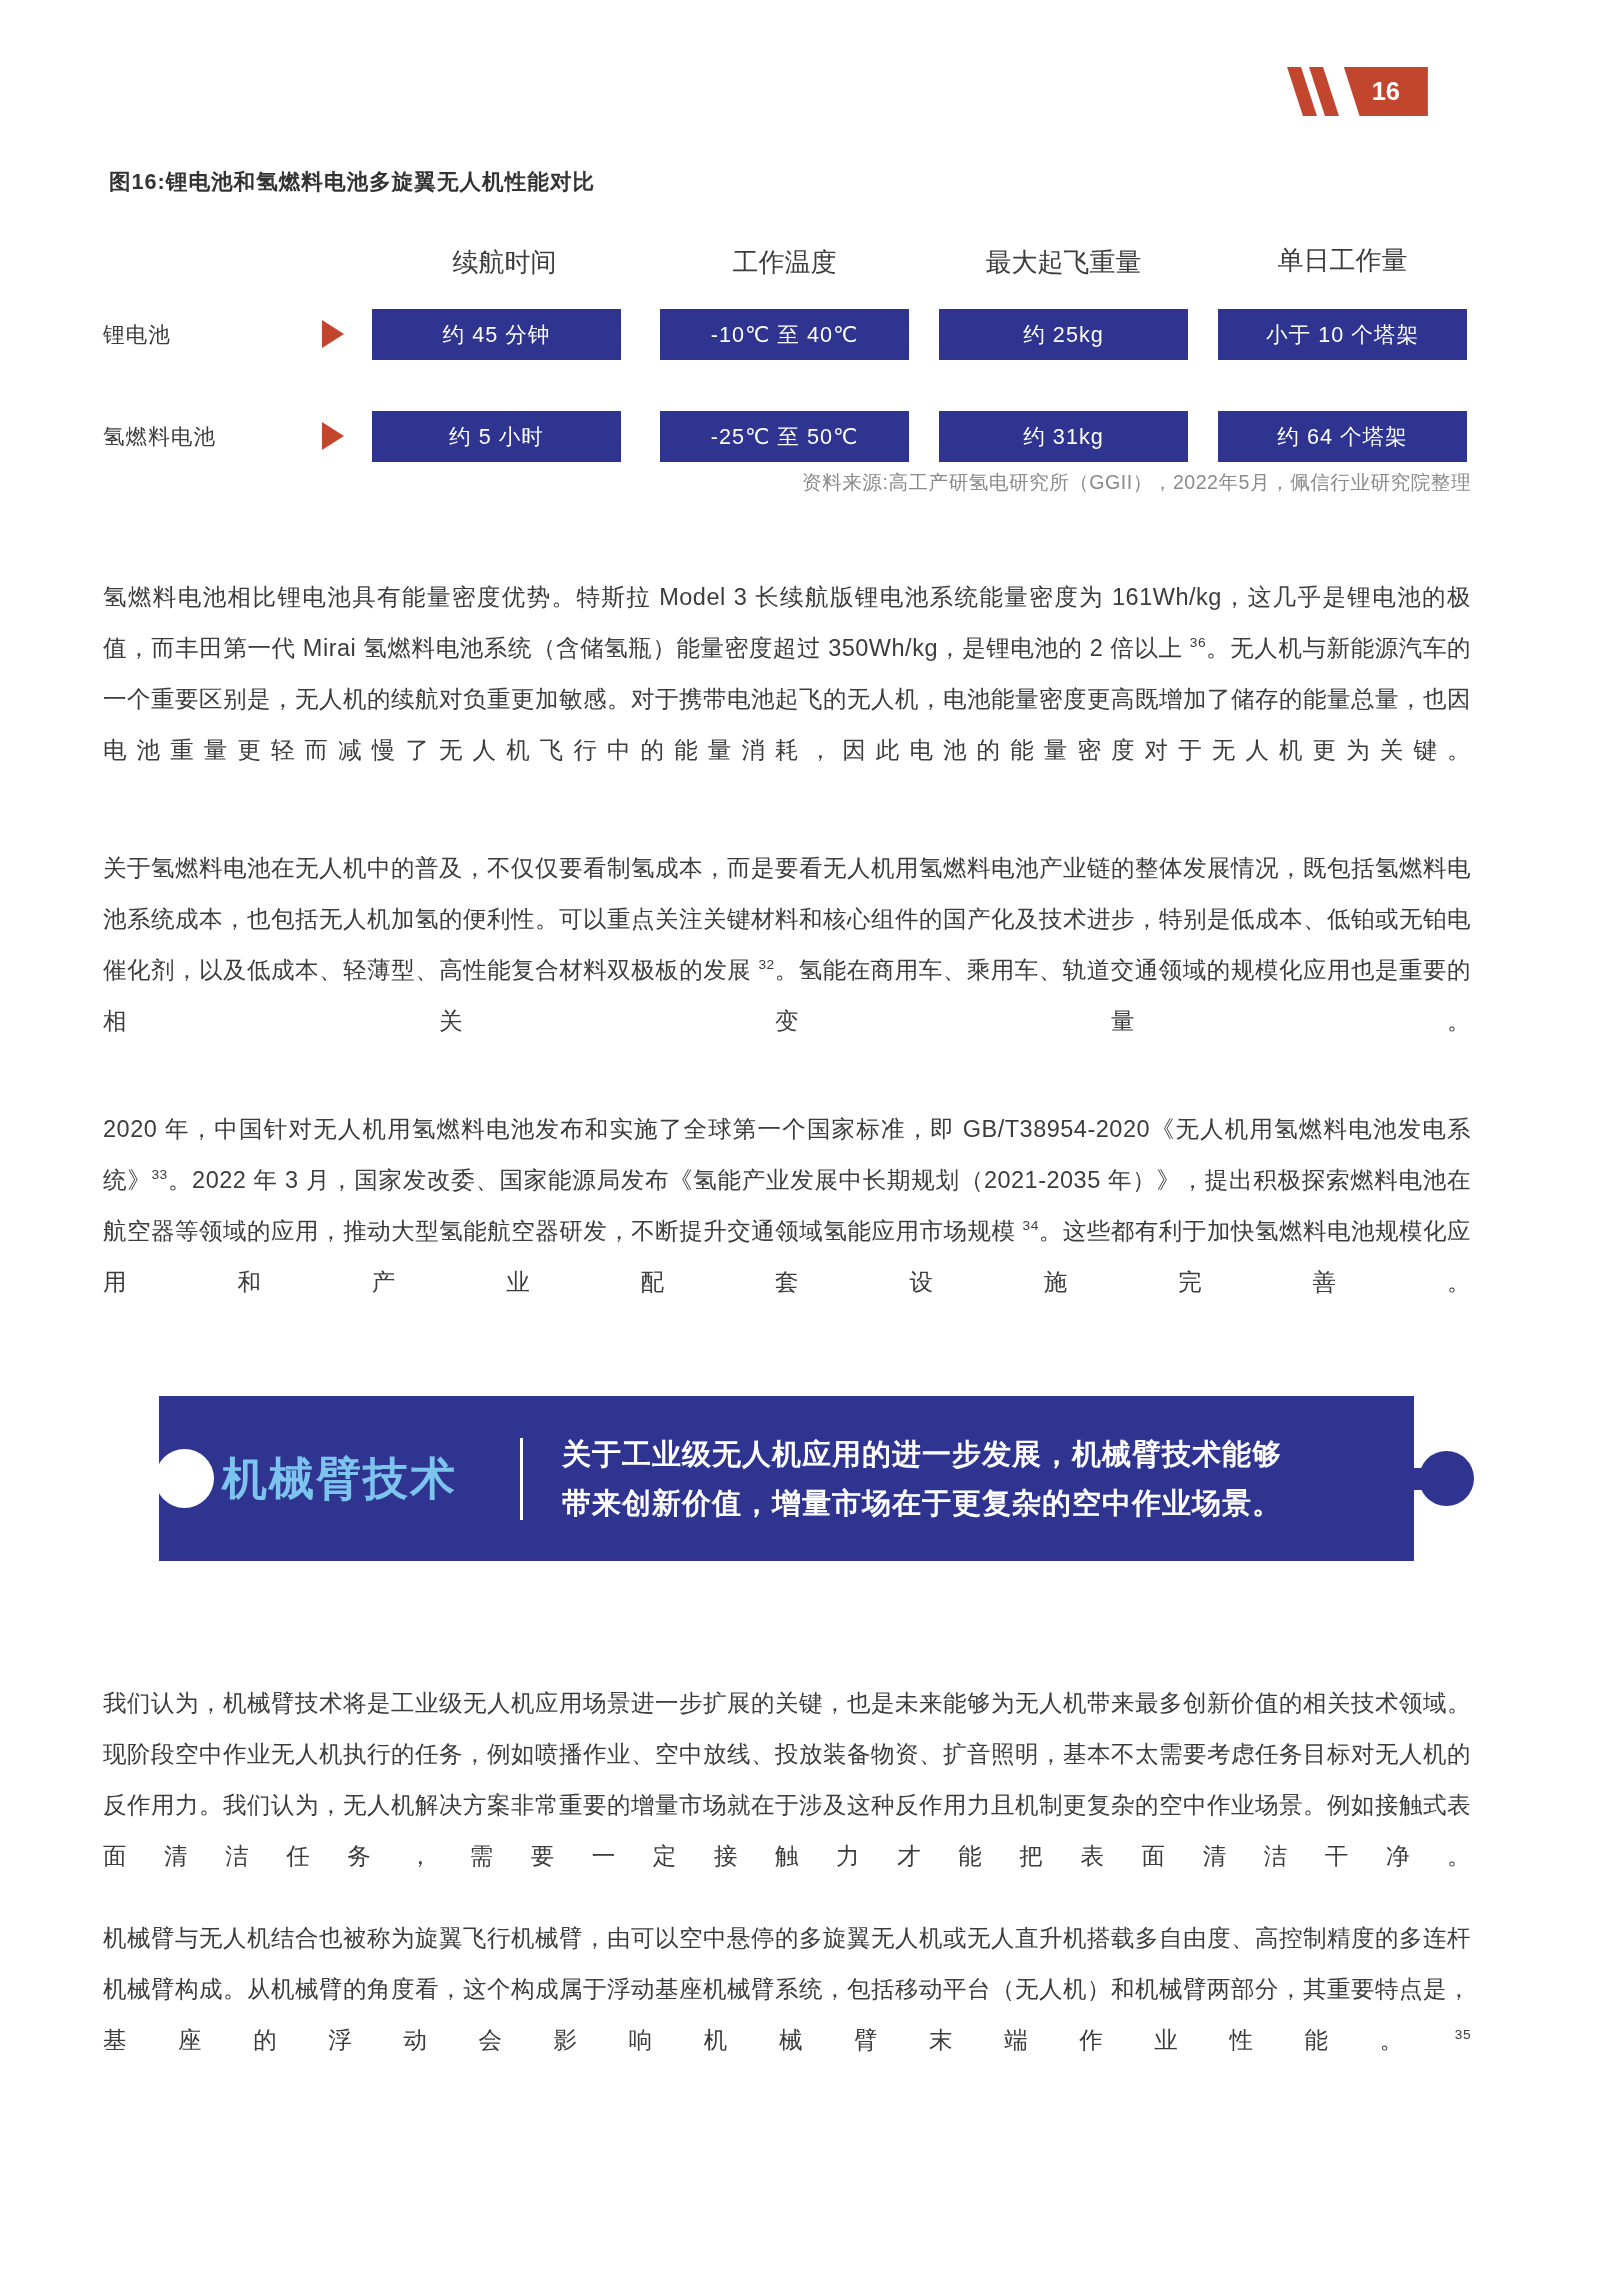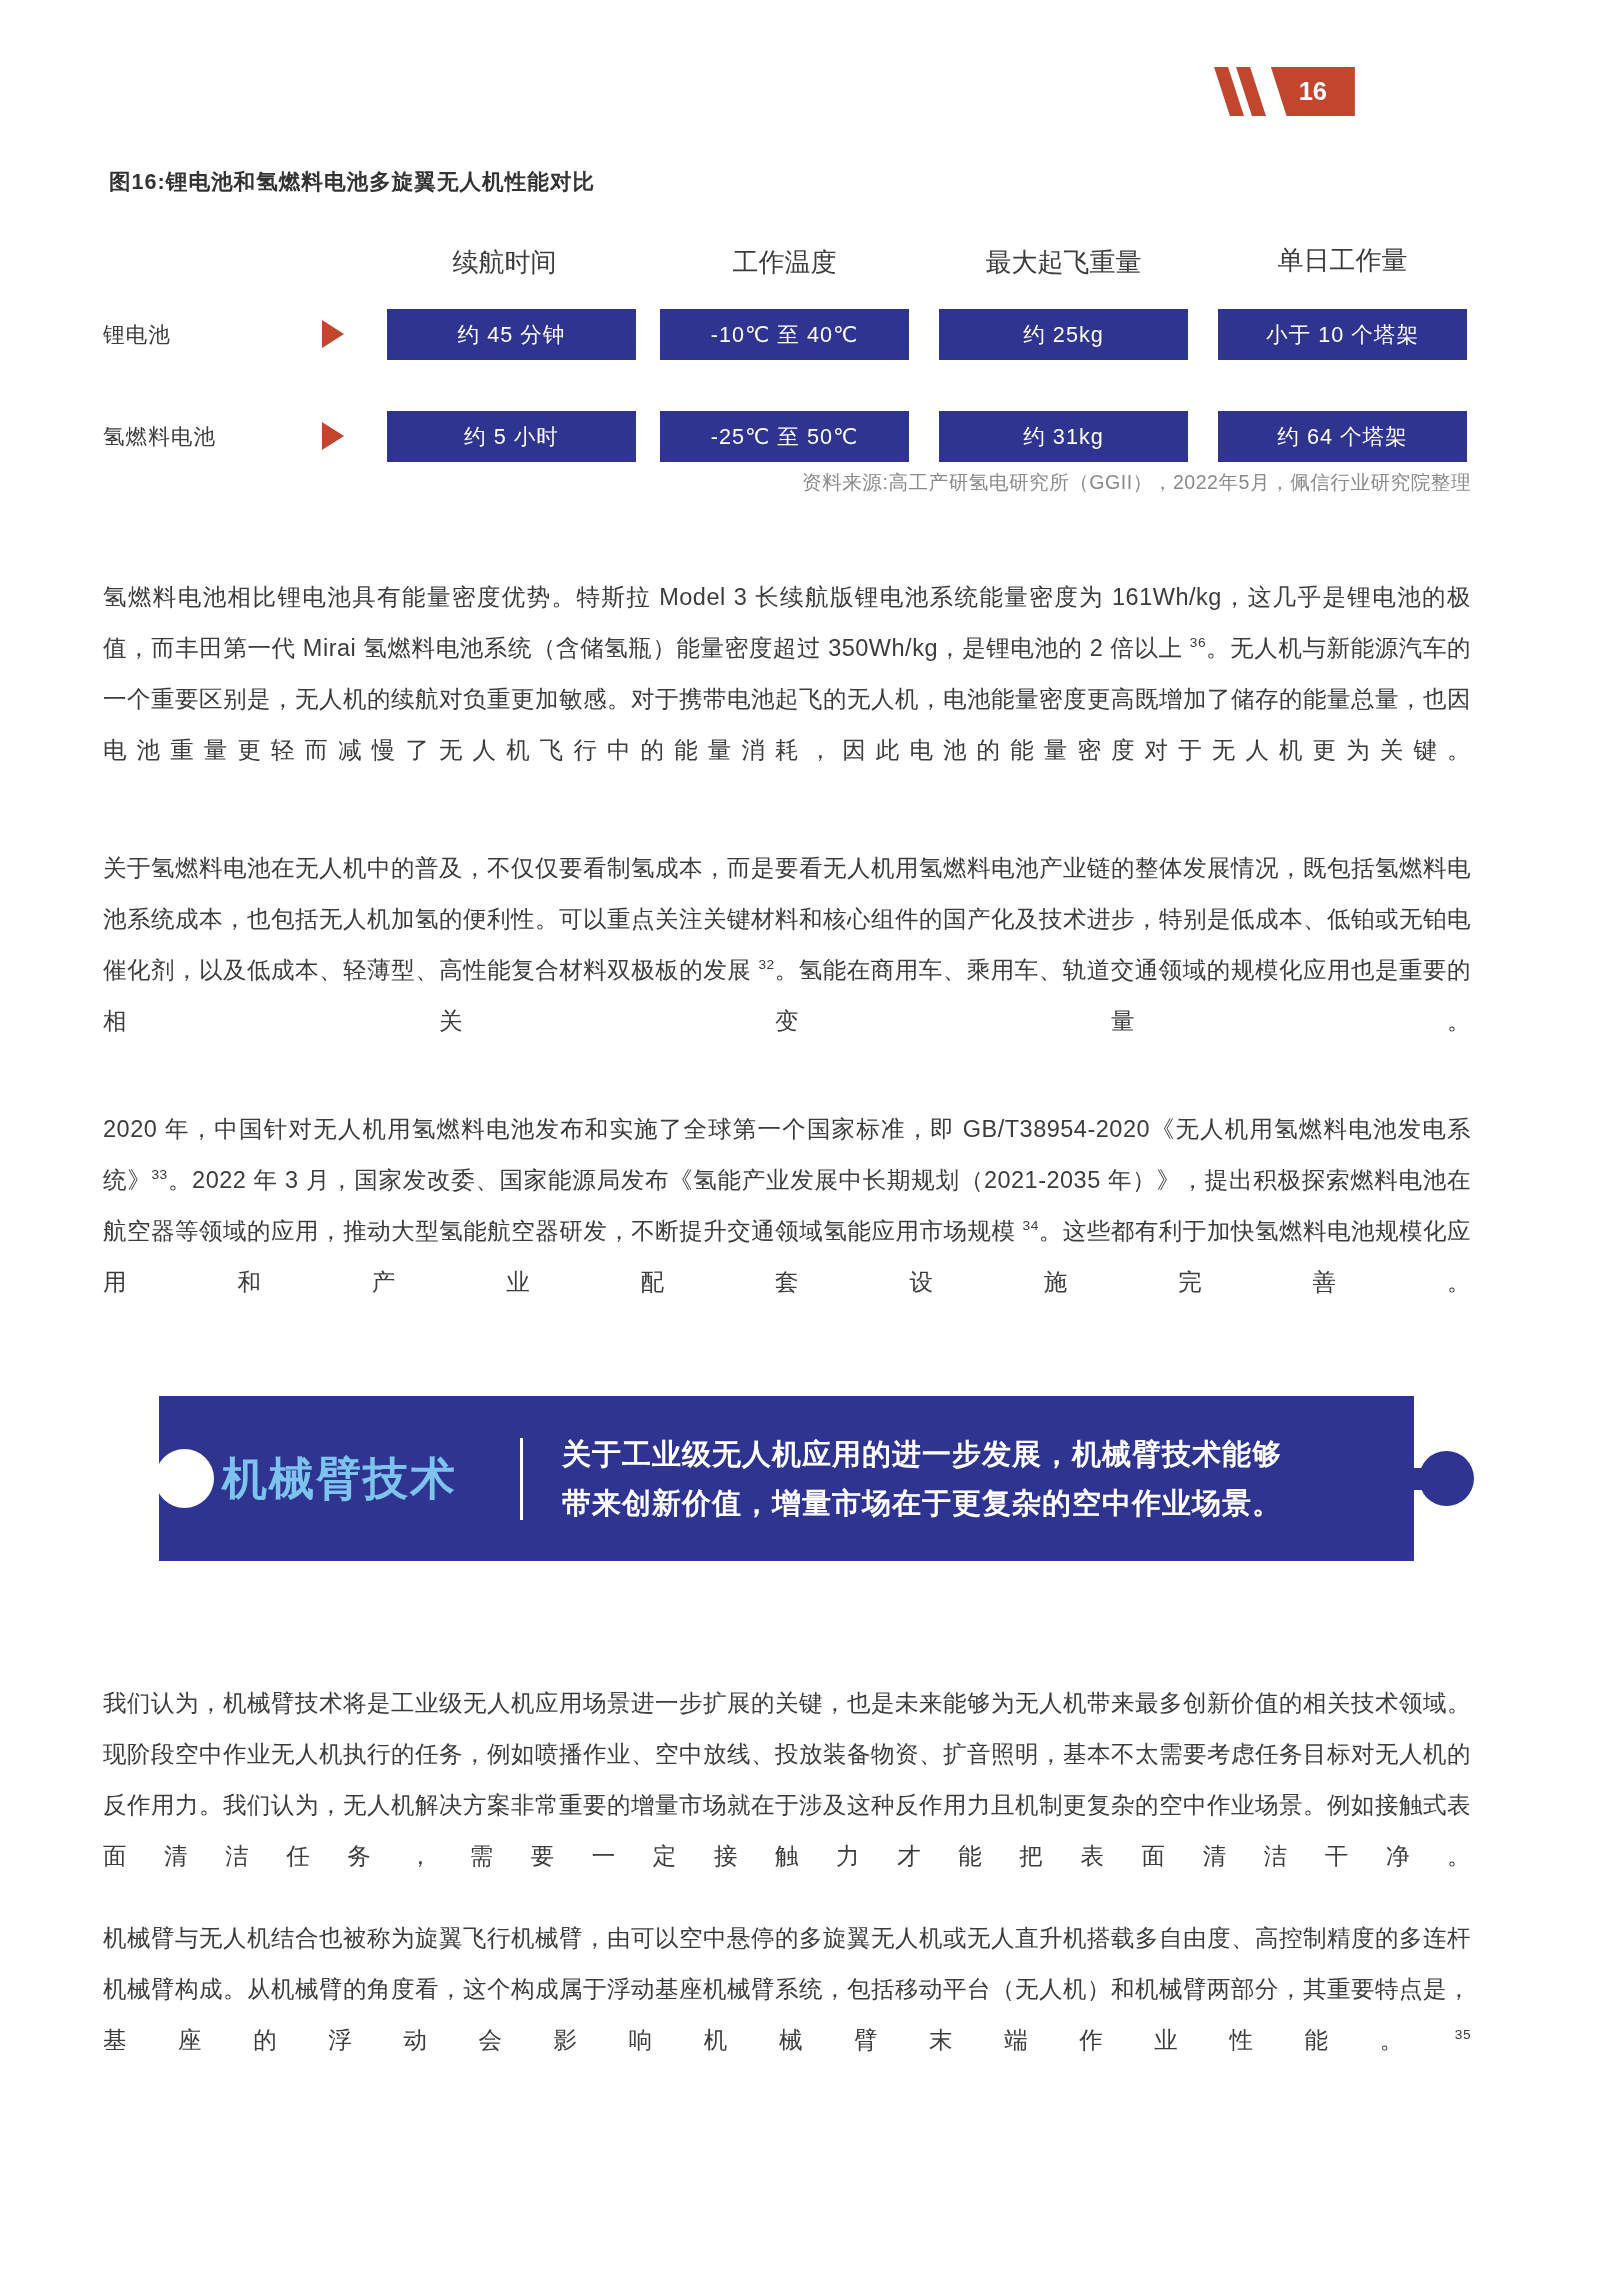--- a/index.html
+++ b/index.html
@@ -1,41 +1,41 @@
 <!DOCTYPE html>
 <html><head>
 <meta charset="utf-8">
 <style>
   * { margin:0; padding:0; box-sizing:border-box; }
   html,body { background:#ffffff; }
   body { font-family:"Liberation Sans","DejaVu Sans",sans-serif; }
   .page { position:relative; width:1621px; height:2290px; background:#ffffff; overflow:hidden; }
 
   
-  .badge-wrap { position:absolute; left:1222px; top:67px; height:49px; display:flex; align-items:stretch; }
+  .badge-wrap { position:absolute; left:1295px; top:67px; height:49px; display:flex; align-items:stretch; }
   .stripe { width:13.7px; background:#C2452E; transform:skewX(18deg); }
   .stripe.s1 { margin-right:8.8px; }
   .stripe.s2 { margin-right:12.7px; }
   .page-badge { width:84px; background:#C2452E; clip-path:polygon(0 0,100% 0,100% 100%,15.7px 100%);
                 display:flex; align-items:center; justify-content:center;
                 color:#fff; font-size:25.5px; font-weight:bold; }
 
   
   .fig-title { position:absolute; left:103px; top:167px; font-size:21.6px; font-weight:bold; color:#333; letter-spacing:1px;margin-left:6px; }
   .tbl-row { position:absolute; left:103px; width:1368px; height:51px; }
   .tbl-headers { top:241px; height:43px; }
   .hdr-cell { position:absolute; width:249px; text-align:center; line-height:43px; font-size:26px; color:#3C3C3C; }
   .hdr-0 { left:277px; } .hdr-1 { left:557px; } .hdr-2 { left:836px; } .hdr-3 { left:1115px;font-family:Liberation Mono, monospace; }
   .row-1 { top:309px; } .row-2 { top:387px;margin-top:24px; }
   .row-label { position:absolute; left:0; top:0; height:51px; line-height:51px; font-size:21.6px; color:#3C3C3C; letter-spacing:1px; }
   .row-arrow { position:absolute; left:219px; top:10.8px; width:0; height:0;
                border-top:14.7px solid transparent; border-bottom:14.7px solid transparent; border-left:22.5px solid #C2452E; }
   .val-box { position:absolute; top:0; width:249px; height:51px; background:#2F3490;
              display:flex; align-items:center; justify-content:center; color:#fff; font-size:21.6px; letter-spacing:1px; }
-  .vb-0 { left:284px; } .vb-1 { left:557px; } .vb-2 { left:836px; } .vb-3 { left:1115px; }
+  .vb-0 { left:269px; } .vb-1 { left:557px; } .vb-2 { left:836px; } .vb-3 { left:1115px; }
   .fig-source { position:absolute; left:103px; top:469px; width:1368px; text-align:right;
                 font-size:19.6px; color:#8A8A8A; letter-spacing:0.5px; }
 
   
   .para { position:absolute; left:103px; width:1368px; font-size:23.5px; color:#3C3C3C;
           line-height:51px; text-align:justify; text-justify:inter-ideograph; letter-spacing:0.5px; }
   .para:after { content:""; display:inline-block; width:100%; } 
   .para sup { font-size:13.7px; vertical-align:super; line-height:0; }
   .p1 { top:572px; } .p2 { top:843px; } .p3 { top:1104px; } .p4 { top:1678px; } .p5 { top:1913px; }
 

